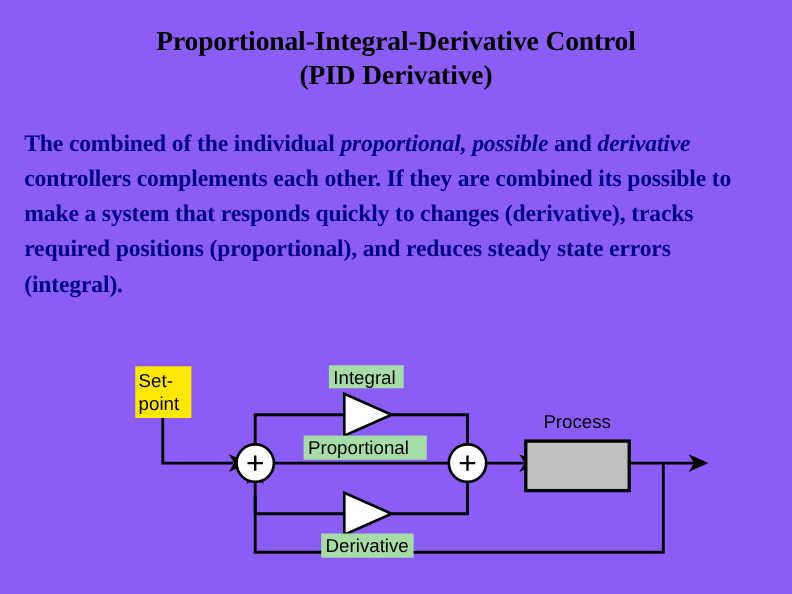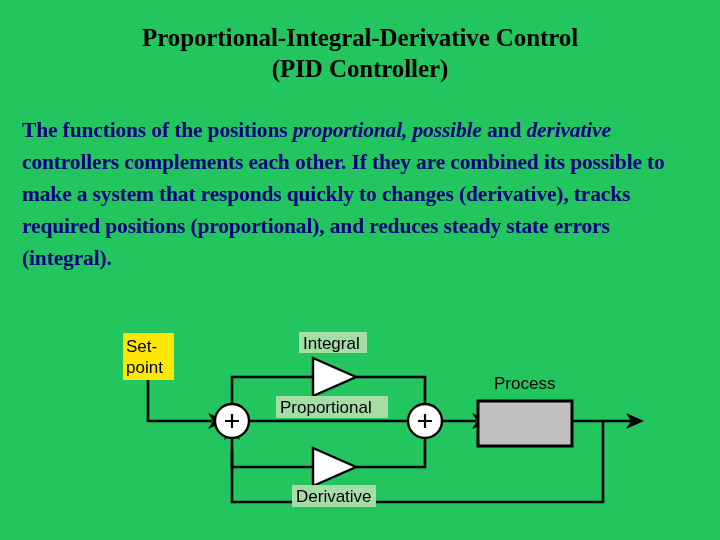--- a/index.html
+++ b/index.html
@@ -11,21 +11,21 @@
   body {
     width: 720px;
     height: 540px;
     overflow: hidden;
     font-family: "Liberation Serif", serif;
   }
   #slide {
     position: relative;
     width: 720px;
     height: 540px;
-    background: #22c55e;
+    background: #8b5cf6;
   }
 
   
   #title-block {
     position: absolute;
     left: 0;
     top: 22px;
     width: 720px;
     text-align: center;
     color: #000000;
@@ -72,25 +72,25 @@
     fill: #000000;
   }
 </style>
 </head>
 <body>
 
 <div id="slide">
 
   <div id="title-block">
     <span class="title-line">Proportional-Integral-Derivative Control</span>
-    <span class="title-line">(PID Controller)</span>
+    <span class="title-line">(PID Derivative)</span>
   </div>
 
   <div id="body-block">
-    <span>The functions of the positions </span><em>proportional, possible</em><span> and </span><em>derivative</em><span> controllers complements each other. If  they are combined its possible to make a system that responds quickly to changes (derivative), tracks required positions (proportional), and reduces steady state errors (integral).</span>
+    <span>The combined of the individual </span><em>proportional, possible</em><span> and </span><em>derivative</em><span> controllers complements each other. If  they are combined its possible to make a system that responds quickly to changes (derivative), tracks required positions (proportional), and reduces steady state errors (integral).</span>
   </div>
 
   <div id="diagram">
     <svg width="720" height="240" viewBox="0 0 720 240" xmlns="http://www.w3.org/2000/svg">
 
       <g stroke="#000000" stroke-width="2.6" fill="none">
 
         <path d="M148,80 L148,121 L212,121"></path>
 
         <path d="M232,104 L232,77 L312,77"></path>

